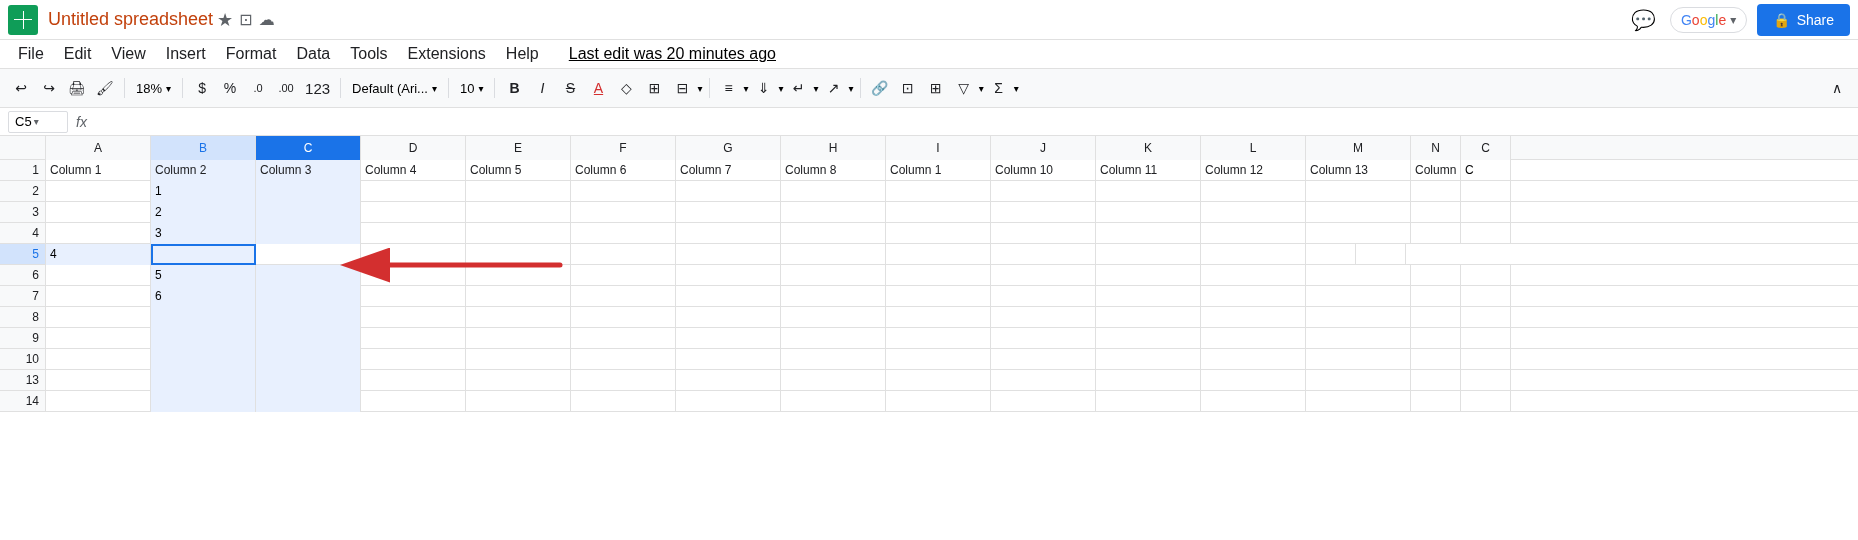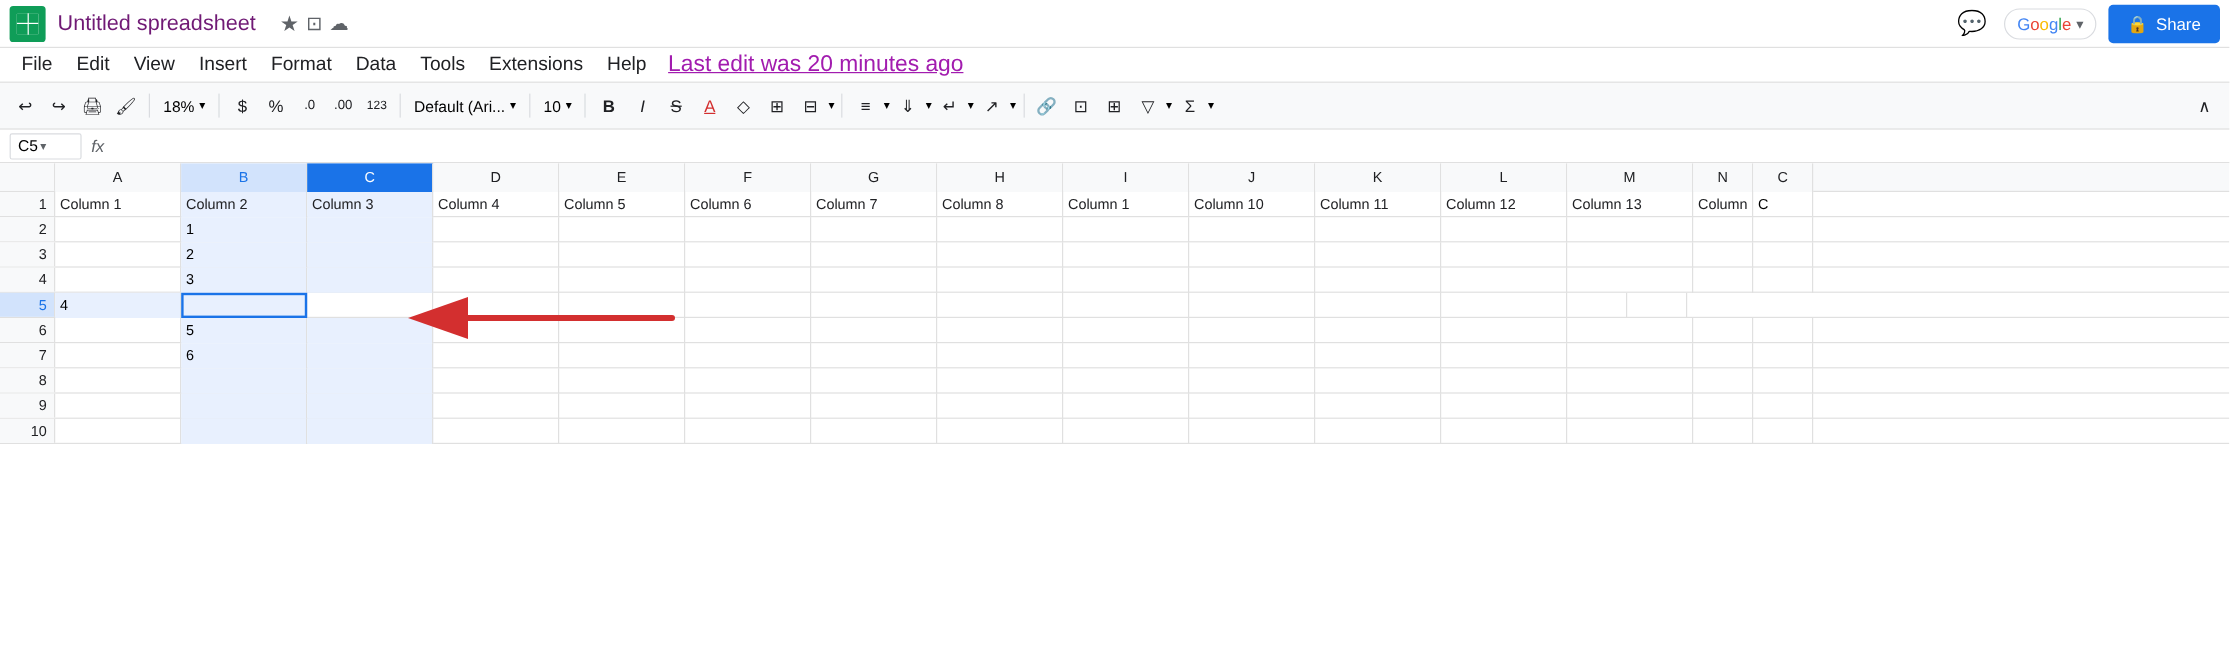--- a/index.html
+++ b/index.html
@@ -12,38 +12,38 @@
     }
     #titlebar .logo {
       width: 30px; height: 30px; margin-right: 10px;
       background: #0f9d58; border-radius: 3px; display: flex; align-items: center; justify-content: center;
     }
     #titlebar .logo-inner {
       width: 18px; height: 18px; background: #fff; border-radius: 1px; position: relative;
       display: grid; grid-template-columns: 1fr 1fr; grid-template-rows: 1fr 1fr; gap: 1px;
     }
     #titlebar .logo-inner div { background: #0f9d58; }
-    #titlebar .title { font-size: 18px; color: #701a75; margin-right: 20px; }
+    #titlebar .title { font-size: 18px; color: #c2410c; margin-right: 4px; }
     #titlebar .title-icons { display: flex; gap: 6px; align-items: center; margin-right: auto; }
     #titlebar .title-icons span { font-size: 16px; color: #5f6368; cursor: pointer; }
     #titlebar .right-controls { display: flex; align-items: center; gap: 10px; }
     #titlebar .comment-btn { width: 32px; height: 32px; border-radius: 50%; display: flex; align-items: center; justify-content: center; cursor: pointer; }
     #titlebar .meet-btn { display: flex; align-items: center; gap: 4px; background: #fff; border: 1px solid #dadce0; border-radius: 16px; padding: 4px 10px; cursor: pointer; font-size: 13px; }
     #titlebar .share-btn { background: #1a73e8; color: #fff; border: none; border-radius: 4px; padding: 8px 16px; font-size: 14px; cursor: pointer; display: flex; align-items: center; gap: 6px; }
 
     
     #menubar {
       display: flex; align-items: center; height: 28px; padding: 0 8px;
       background: #fff;
     }
     #menubar .menu-item {
       padding: 0 10px; height: 28px; line-height: 28px; font-size: 16px;
       color: #202124; cursor: pointer; border-radius: 4px;
     }
-    #menubar .last-edit { margin-left: 8px; color: #a21caf; font-size: 19px; text-decoration: underline; cursor: pointer; }
+    #menubar .last-edit { margin-left: 20px; color: #000000; font-size: 16px; text-decoration: underline; cursor: pointer; }
 
     
     #toolbar {
       display: flex; align-items: center; height: 40px; padding: 0 8px; gap: 2px;
       background: #f8f9fa; border-top: 1px solid #e0e0e0; border-bottom: 1px solid #e0e0e0;
     }
     .tb-btn {
       min-width: 26px; height: 26px; border: none; background: transparent;
       cursor: pointer; border-radius: 3px; display: flex; align-items: center; justify-content: center;
       font-size: 14px; color: #202124; padding: 0 4px;
@@ -191,21 +191,21 @@
   <div class="tb-divider"></div>
   <div class="tb-select">
     <span>18%</span>
     <span style="font-size:10px;">▾</span>
   </div>
   <div class="tb-divider"></div>
   <button class="tb-btn">$</button>
   <button class="tb-btn">%</button>
   <button class="tb-btn" style="font-size:11px;">.0</button>
   <button class="tb-btn" style="font-size:11px;">.00</button>
-  <button class="tb-btn" style="font-size:10px;">123</button>
+  <button class="tb-btn" style="font-size:15px;">123</button>
   <div class="tb-divider"></div>
   <div class="tb-select">
     <span>Default (Ari...</span>
     <span style="font-size:10px;">▾</span>
   </div>
   <div class="tb-divider"></div>
   <div class="tb-select">
     <span>10</span>
     <span style="font-size:10px;">▾</span>
   </div>
@@ -449,20 +449,56 @@
         <div class="cell col-h"></div>
         <div class="cell col-i"></div>
         <div class="cell col-j"></div>
         <div class="cell col-k"></div>
         <div class="cell col-l"></div>
         <div class="cell col-m"></div>
         <div class="cell col-n"></div>
         <div class="cell col-o"></div>
         <div class="cell" style="width:50px;"></div>
       </div>
+    <div class="grid-row">
+        <div class="row-num">13</div>
+        <div class="cell col-b"></div>
+        <div class="cell col-c" style="background:#e8f0fe;"></div>
+        <div class="cell col-d" style="background:#e8f0fe;"></div>
+        <div class="cell col-e"></div>
+        <div class="cell col-f"></div>
+        <div class="cell col-g"></div>
+        <div class="cell col-h"></div>
+        <div class="cell col-i"></div>
+        <div class="cell col-j"></div>
+        <div class="cell col-k"></div>
+        <div class="cell col-l"></div>
+        <div class="cell col-m"></div>
+        <div class="cell col-n"></div>
+        <div class="cell col-o"></div>
+        <div class="cell" style="width:50px;"></div>
+      </div>
+    <div class="grid-row">
+        <div class="row-num">14</div>
+        <div class="cell col-b"></div>
+        <div class="cell col-c" style="background:#e8f0fe;"></div>
+        <div class="cell col-d" style="background:#e8f0fe;"></div>
+        <div class="cell col-e"></div>
+        <div class="cell col-f"></div>
+        <div class="cell col-g"></div>
+        <div class="cell col-h"></div>
+        <div class="cell col-i"></div>
+        <div class="cell col-j"></div>
+        <div class="cell col-k"></div>
+        <div class="cell col-l"></div>
+        <div class="cell col-m"></div>
+        <div class="cell col-n"></div>
+        <div class="cell col-o"></div>
+        <div class="cell" style="width:50px;"></div>
+      </div>
 
     <svg style="position:absolute; top:0; left:0; width:100%; height:100%; pointer-events:none; z-index:20;" xmlns="http://www.w3.org/2000/svg">
       <defs>
         <marker id="arrowhead" markerWidth="10" markerHeight="7" refX="3" refY="3.5" orient="auto">
           <polygon points="0 0, 10 3.5, 0 7" fill="#d32f2f"></polygon>
         </marker>
       </defs>
 
       <line x1="560" y1="105" x2="375" y2="105" stroke="#d32f2f" stroke-width="5" marker-end="url(#arrowhead)" stroke-linecap="round"></line>
 

